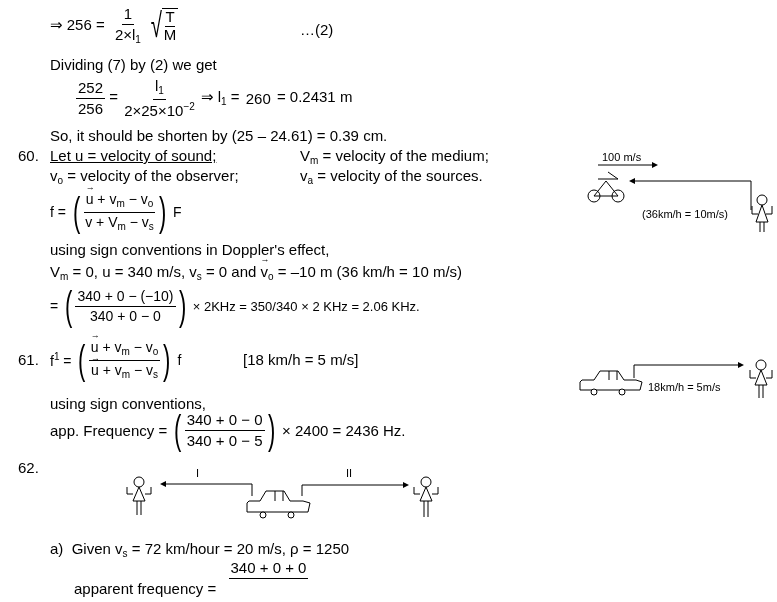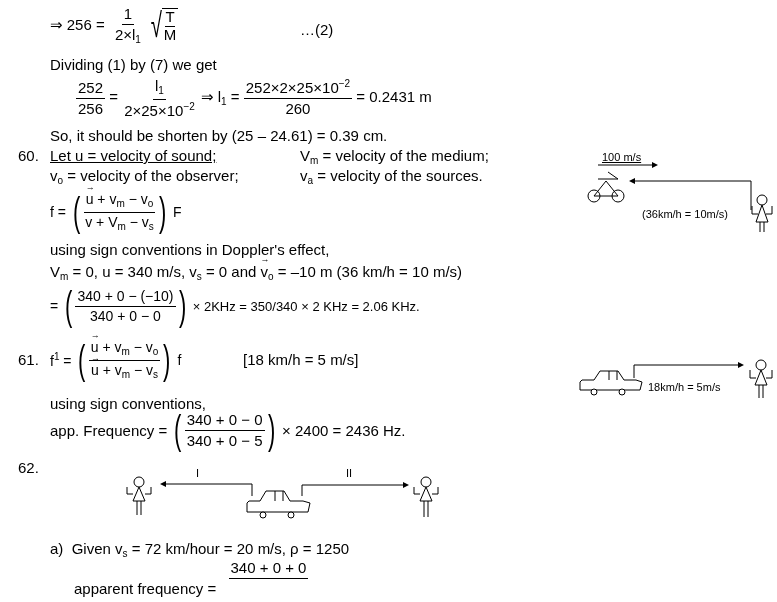--- a/index.html
+++ b/index.html
@@ -35,35 +35,34 @@
   <span class="sqrt">
     <span class="rad">√</span>
     <span class="body">
       <span class="n">T</span>
       <span class="d">M</span>
     </span>
   </span>
 </div>
 <div class="abs" style="left:300px;top:22px;">…(2)</div>
 
-<div class="abs" style="left:50px;top:57px;">Dividing (1) by (7) we get</div>
+<div class="abs" style="left:50px;top:57px;">Dividing (7) by (2) we get</div>
 
 <div class="abs" style="left:76px;top:78px;">
   <span class="frac">
     <span class="num">252</span>
     <span class="den">256</span>
   </span>
   <span>=</span>
   <span class="frac">
     <span class="num"><span>l</span><sub>1</sub></span>
     <span class="den"><span>2×25×10</span><sup>−2</sup></span>
   </span>
   <span><span>⇒ l</span><sub>1</sub> <span>=</span></span>
   <span class="frac">
-    <span class="num"><span>252×2×25×10</span><sup>−2</sup></span>
     <span class="den">260</span>
   </span>
   <span>= 0.2431 m</span>
 </div>
 
 <div class="abs" style="left:50px;top:128px;">So, it should be shorten by (25 – 24.61) = 0.39 cm.</div>
 
 <div class="abs" style="left:18px;top:148px;">60.</div>
 <div class="abs" style="left:50px;top:148px;text-decoration:underline;">Let u = velocity of sound;</div>
 <div class="abs" style="left:300px;top:148px;">
@@ -101,21 +100,21 @@
     <span class="lp">(</span>
     <span class="frac">
       <span class="num">340 + 0 − (−10)</span>
       <span class="den">340 + 0 − 0</span>
     </span>
     <span class="rp">)</span>
   </span>
   <span style="vertical-align:middle;font-size:13px;">× 2KHz = 350/340 × 2 KHz = 2.06 KHz.</span>
 </div>
 
-<div class="abs small" style="left:602px;top:152px;text-decoration:underline;">100 m/s</div>
+<div class="abs small" style="left:602px;top:152px;">100 m/s</div>
 <svg style="left:0;top:0;" width="777" height="602">
 
   <line x1="598" y1="165" x2="655" y2="165" stroke="#000" stroke-width="1"></line>
   <polygon points="658,165 652,162 652,168" fill="#000"></polygon>
 
   <g>
     <circle cx="594" cy="196" r="6" fill="none" stroke="#000"></circle>
     <circle cx="618" cy="196" r="6" fill="none" stroke="#000"></circle>
     <line x1="594" y1="196" x2="606" y2="181" stroke="#000"></line>
     <line x1="606" y1="181" x2="618" y2="196" stroke="#000"></line>

